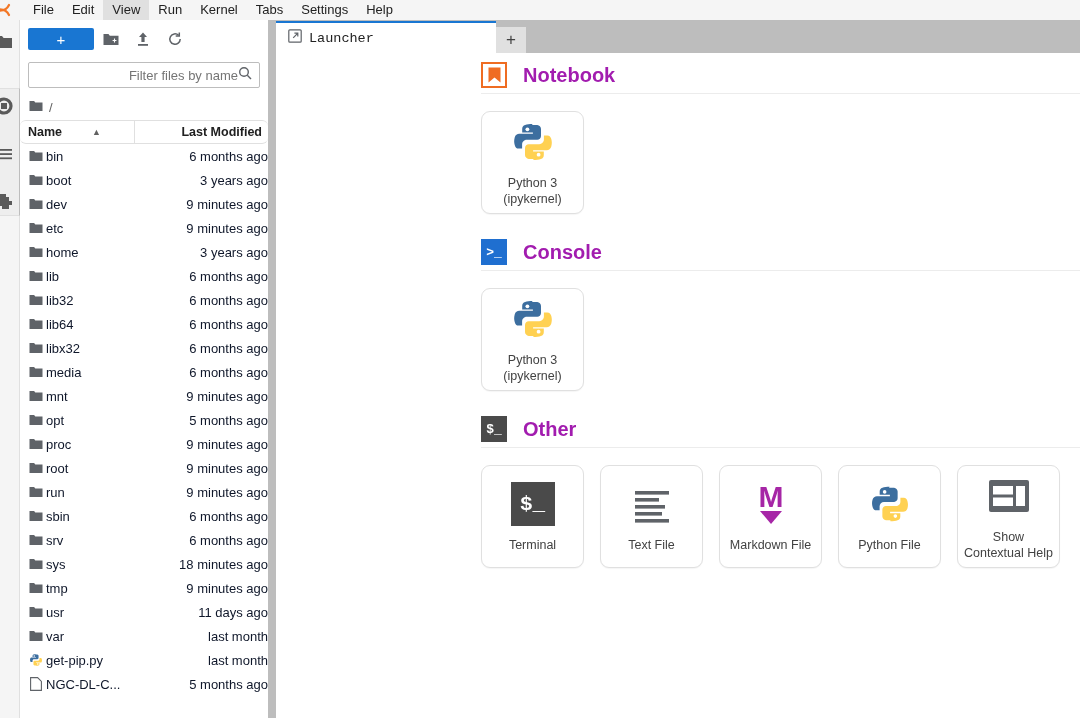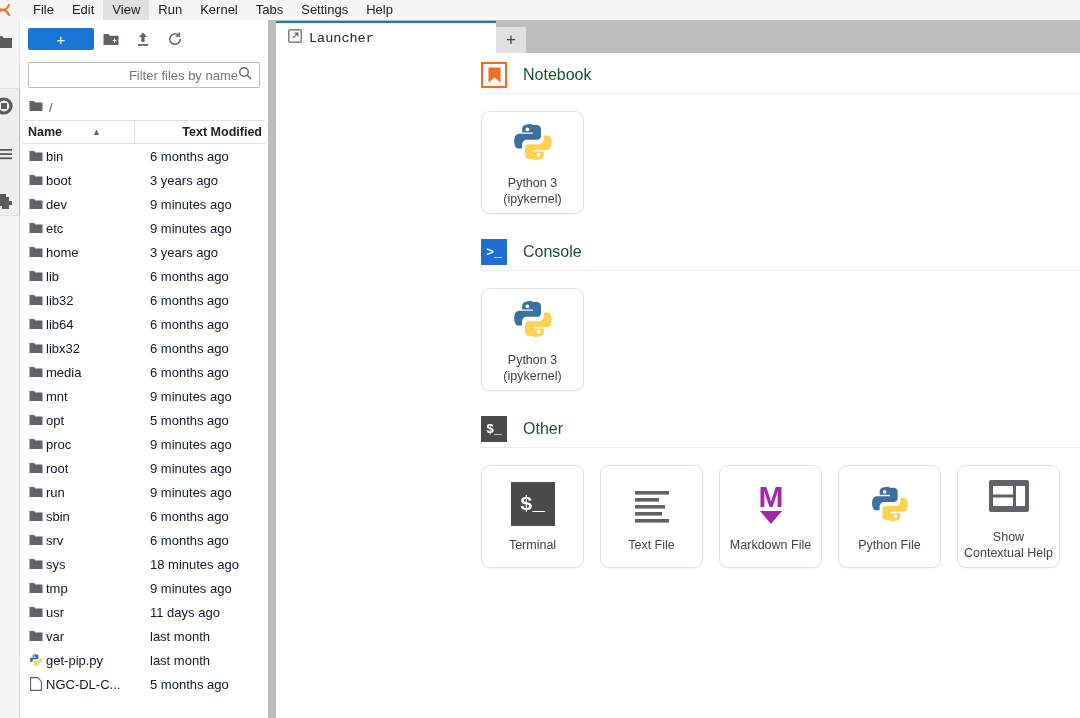--- a/index.html
+++ b/index.html
@@ -99,21 +99,21 @@
     font-size: 13px; color: #0f172a; cursor: pointer;
   }
   .fb-row .ficon {
     width: 26px; display: flex; align-items: center; justify-content: center;
     flex: none; padding-left: 6px;
   }
   .fb-row .fname {
     flex: 1; white-space: nowrap; overflow: hidden; text-overflow: ellipsis;
   }
   .fb-row .fmod {
-    width: 118px; text-align: left; flex: none;
+    width: 118px; text-align: right; flex: none;
     white-space: nowrap;
   }
   .splitter {
     position: absolute; top: 20px; left: 268px; width: 8px; height: 698px;
     background: #bdbdbd;
   }
 
   
   .main {
     position: absolute; top: 20px; left: 276px; width: 804px; height: 698px;
@@ -136,21 +136,21 @@
     color: #424242; cursor: pointer; margin-bottom: 0px;
   }
   .launcher {
     flex: 1; background: #fff; overflow: hidden; position: relative;
   }
   .section { padding-left: 205px; }
   .sec-head {
     display: flex; align-items: center; gap: 16px; height: 40px;
     padding-top: 4px;
   }
-  .sec-title { font-size: 16px; color: #14532d; }
+  .sec-title { font-size: 20px; color: #a21caf; font-weight: bold; }
   .sec-rule {
     height: 1px; background: #ececec; margin-left: 205px; margin-right: 0;
   }
   .card-row { display: flex; gap: 16px; padding: 17px 0 0 205px; }
   .card {
     width: 103px; height: 103px; border: 1px solid #e0e0e0; border-radius: 9px;
     background: #fff; display: flex; flex-direction: column;
     align-items: center; justify-content: center; cursor: pointer;
     box-shadow: 0 1px 1px rgba(0,0,0,0.04);
   }
@@ -291,21 +291,21 @@
           </svg>
       </span>
       <span>/</span>
     </div>
 
     <div class="fb-header">
       <div class="fb-h-name">
         <span>Name</span>
         <span class="caret">▲</span>
       </div>
-      <div class="fb-h-mod">Text Modified</div>
+      <div class="fb-h-mod">Last Modified</div>
     </div>
 
     <div class="fb-list" id="file-list">
         <div class="fb-row">
           <span class="ficon">
             <svg width="14" height="12" viewBox="0 0 14 12">
               <path d="M0.5 1h4.6l1.2 1.6H13.5V11H0.5z" fill="#5f6368"></path>
             </svg>
           </span>
           <span class="fname">bin</span>

